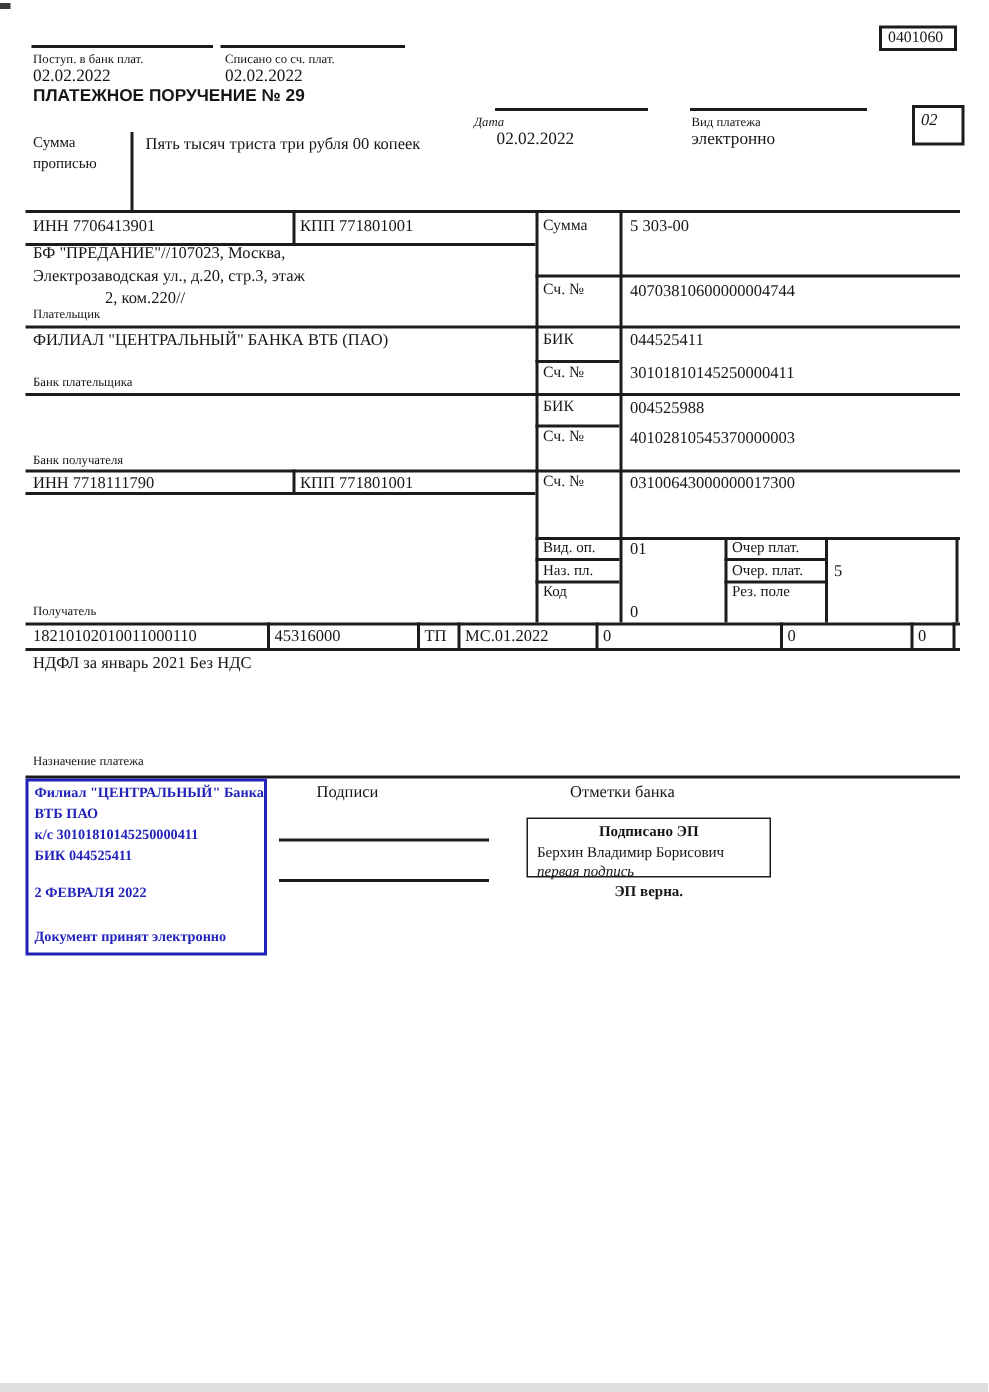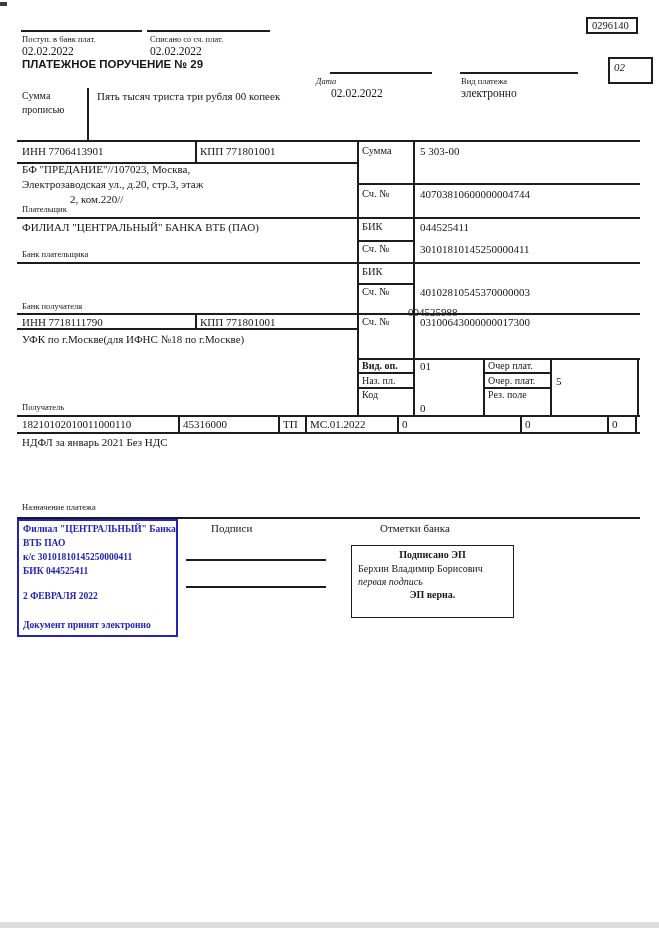--- a/index.html
+++ b/index.html
@@ -11,21 +11,21 @@
   .lab{font-size:10.5px;}
   .sm{font-size:10px;}
   .hl{position:absolute;height:1.5px;background:#1c1c1c;}
   .vl{position:absolute;width:1.5px;background:#1c1c1c;}
   .box{position:absolute;border:2px solid #1c1c1c;box-sizing:border-box;}
   .title{font-family:"Liberation Sans",sans-serif;font-weight:bold;font-size:11.5px;}
   .blue{color:#2323bb;}
   #stamp{position:absolute;left:17px;top:519px;width:161px;height:118px;
          border:2px solid #2323bb;box-sizing:border-box;}
   #stamp .t{font-size:9.5px;font-weight:bold;}
-  #esign{position:absolute;left:351px;top:545px;width:163px;height:73px;
+  #esign{position:absolute;left:351px;top:545px;width:163px;height:40px;
          border:1.5px solid #1c1c1c;box-sizing:border-box;text-decoration:underline;}
   #esign .t{font-size:10px;}
   .ctr{width:100%;text-align:center;left:0;}
   .corner{position:absolute;left:0;top:2px;width:7px;height:4px;background:#3a3a3a;}
   .footband{position:absolute;left:0;top:922px;width:659px;height:6px;background:#dedede;}
 </style>
 </head>
 <body>
 
 <div id="page">
@@ -34,31 +34,31 @@
 
   <div class="t t115" style="left:22px;top:17px;">02.02.2022</div>
   <div class="hl" style="left:21px;top:30px;width:121px;"></div>
   <div class="t cap" style="left:22px;top:35px;">Поступ. в банк плат.</div>
 
   <div class="t t115" style="left:150px;top:17px;">02.02.2022</div>
   <div class="hl" style="left:147px;top:30px;width:123px;"></div>
   <div class="t cap" style="left:150px;top:35px;">Списано со сч. плат.</div>
 
   <div class="box" style="left:586px;top:17px;width:52px;height:17px;">
-    <div class="t" style="left:4px;top:0.5px;font-size:10.5px;">0296140</div>
+    <div class="t" style="left:4px;top:0.5px;font-size:10.5px;">0401060</div>
   </div>
 
   <div class="t title" style="left:22px;top:58px;">ПЛАТЕЖНОЕ ПОРУЧЕНИЕ № 29</div>
   <div class="t t115" style="left:331px;top:59px;">02.02.2022</div>
   <div class="hl" style="left:330px;top:72px;width:102px;"></div>
   <div class="t cap" style="left:316px;top:77px;font-style:italic;">Дата</div>
   <div class="t t115" style="left:461px;top:59px;">электронно</div>
   <div class="hl" style="left:460px;top:72px;width:118px;"></div>
   <div class="t cap" style="left:461px;top:77px;">Вид платежа</div>
-  <div class="box" style="left:608px;top:57px;width:45px;height:27px;font-style:italic;">
+  <div class="box" style="left:608px;top:70px;width:35px;height:27px;font-style:italic;">
     <div class="t" style="left:4px;top:2px;">02</div>
   </div>
 
   <div class="t sm" style="left:22px;top:90px;">Сумма</div>
   <div class="t sm" style="left:22px;top:104px;">прописью</div>
   <div class="vl" style="left:87px;top:88px;height:52px;"></div>
   <div class="t" style="left:97px;top:90px;">Пять тысяч триста три рубля 00 копеек</div>
   <div class="hl" style="left:17px;top:140px;width:623px;"></div>
 
   <div class="vl" style="left:357px;top:140px;height:275px;"></div>
@@ -83,44 +83,43 @@
   <div class="t" style="left:22px;top:221px;">ФИЛИАЛ "ЦЕНТРАЛЬНЫЙ" БАНКА ВТБ (ПАО)</div>
   <div class="t lab" style="left:362px;top:221px;">БИК</div>
   <div class="t" style="left:420px;top:221px;">044525411</div>
   <div class="hl" style="left:357px;top:240px;width:56px;"></div>
   <div class="t lab" style="left:362px;top:243px;">Сч. №</div>
   <div class="t" style="left:420px;top:243px;">30101810145250000411</div>
   <div class="t cap" style="left:22px;top:250px;">Банк плательщика</div>
   <div class="hl" style="left:17px;top:262px;width:623px;"></div>
 
   <div class="t lab" style="left:362px;top:266px;">БИК</div>
-  <div class="t" style="left:408px;top:266px;margin-top:40px;">004525988</div>
+  <div class="t" style="left:420px;top:266px;">004525988</div>
   <div class="hl" style="left:357px;top:283px;width:56px;"></div>
   <div class="t lab" style="left:362px;top:286px;">Сч. №</div>
   <div class="t" style="left:420px;top:286px;">40102810545370000003</div>
   <div class="t cap" style="left:22px;top:302px;">Банк получателя</div>
   <div class="hl" style="left:17px;top:313px;width:623px;"></div>
 
   <div class="t" style="left:22px;top:316px;">ИНН 7718111790</div>
   <div class="vl" style="left:195px;top:313px;height:15px;"></div>
   <div class="t" style="left:200px;top:316px;">КПП 771801001</div>
   <div class="hl" style="left:17px;top:328px;width:340px;"></div>
-  <div class="t" style="left:22px;top:333px;">УФК по г.Москве(для ИФНС №18 по г.Москве)</div>
   <div class="t lab" style="left:362px;top:316px;">Сч. №</div>
   <div class="t" style="left:420px;top:316px;">03100643000000017300</div>
 
   <div class="hl" style="left:357px;top:358px;width:283px;"></div>
   <div class="vl" style="left:483px;top:358px;height:57px;"></div>
   <div class="vl" style="left:550px;top:358px;height:57px;"></div>
   <div class="vl" style="left:637px;top:358px;height:57px;"></div>
   <div class="hl" style="left:357px;top:372px;width:56px;"></div>
   <div class="hl" style="left:483px;top:372px;width:67px;"></div>
   <div class="hl" style="left:357px;top:387px;width:56px;"></div>
   <div class="hl" style="left:483px;top:387px;width:67px;"></div>
-  <div class="t sm" style="left:362px;top:360px;font-weight:bold;">Вид. оп.</div>
+  <div class="t sm" style="left:362px;top:360px;">Вид. оп.</div>
   <div class="t" style="left:420px;top:360px;">01</div>
   <div class="t sm" style="left:488px;top:360px;">Очер плат.</div>
   <div class="t sm" style="left:362px;top:375px;">Наз. пл.</div>
   <div class="t sm" style="left:488px;top:375px;">Очер. плат.</div>
   <div class="t" style="left:556px;top:375px;">5</div>
   <div class="t sm" style="left:362px;top:389px;">Код</div>
   <div class="t" style="left:420px;top:402px;">0</div>
   <div class="t sm" style="left:488px;top:389px;">Рез. поле</div>
   <div class="t cap" style="left:22px;top:403px;">Получатель</div>
 

